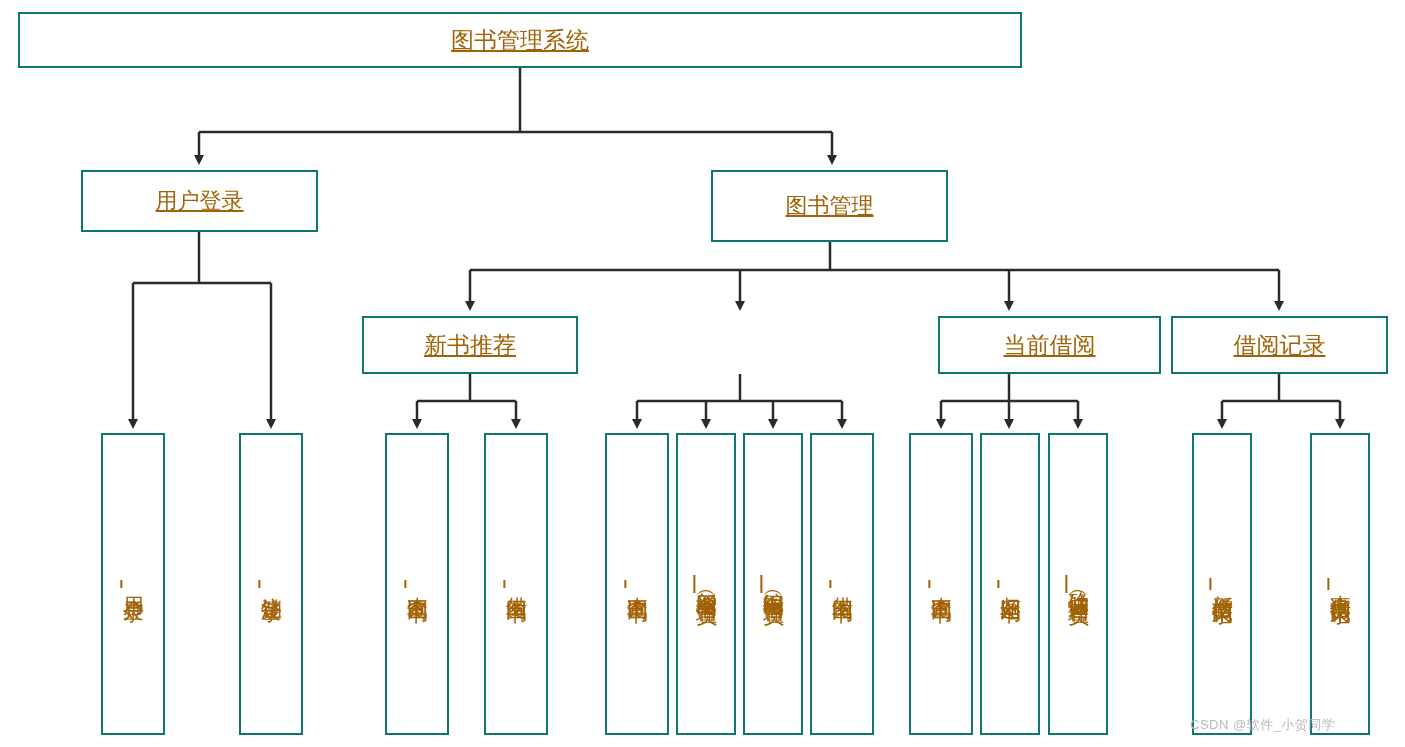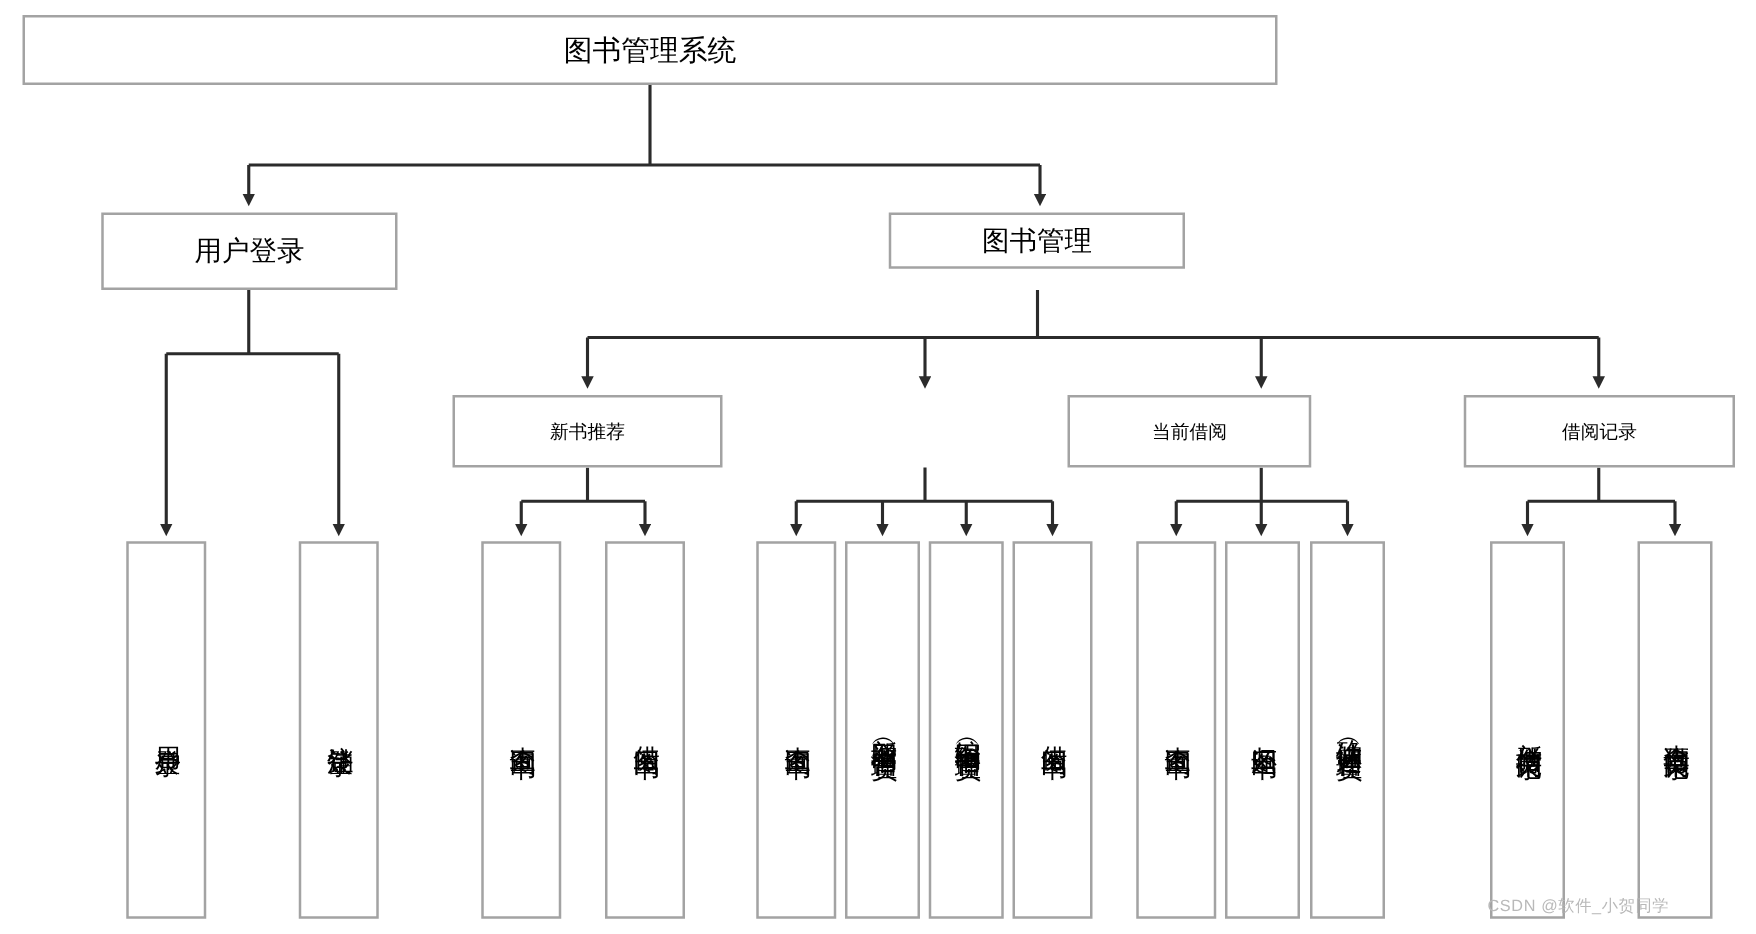--- a/index.html
+++ b/index.html
@@ -22,35 +22,36 @@
     left: 0;
     top: 0;
     width: 1405px;
     height: 747px;
     pointer-events: none;
   }
   .node {
     position: absolute;
     box-sizing: border-box;
     background: #ffffff;
-    border: 2px solid #a3a3a3;
+    border: 2px solid #0f766e;
     display: flex;
     align-items: center;
     justify-content: center;
-    color: #000000;
+    color: #a16207;
     text-align: center;
+    text-decoration: underline;
   }
   .node.root {
     font-size: 23px;
   }
   .node.level2 {
     font-size: 22px;
   }
   .node.level3 {
-    font-size: 15px;
+    font-size: 23px;
   }
   .node.leaf {
     font-size: 21px;
     line-height: 1.18;
     padding: 6px 2px;
   }
   .node.leaf .vtext {
     writing-mode: vertical-rl;
     text-orientation: upright;
     letter-spacing: 2px;
@@ -120,28 +121,28 @@
     </g>
   </svg>
 
   <div class="node root" style="left:18px; top:12px; width:1004px; height:56px;">
     <span>图书管理系统</span>
   </div>
 
   <div class="node level2" style="left:81px; top:170px; width:237px; height:62px;">
     <span>用户登录</span>
   </div>
-  <div class="node level2" style="left:711px; top:170px; width:237px; height:45px;">
+  <div class="node level2" style="left:711px; top:170px; width:237px; height:72px;">
     <span>图书管理</span>
   </div>
 
   <div class="node level3" style="left:362px; top:316px; width:216px; height:58px;">
     <span>新书推荐</span>
   </div>
-  <div class="node level3" style="left:854px; top:316px; width:195px; height:58px;text-align:right;">
+  <div class="node level3" style="left:938px; top:316px; width:223px; height:58px;text-align:right;">
     <span>当前借阅</span>
   </div>
   <div class="node level3" style="left:1171px; top:316px; width:217px; height:58px;">
     <span>借阅记录</span>
   </div>
 
   <div class="node leaf" style="left:101px; top:433px; width:64px; height:302px;">
     <span class="vtext">用户登录</span>
   </div>
   <div class="node leaf" style="left:239px; top:433px; width:64px; height:302px;">

